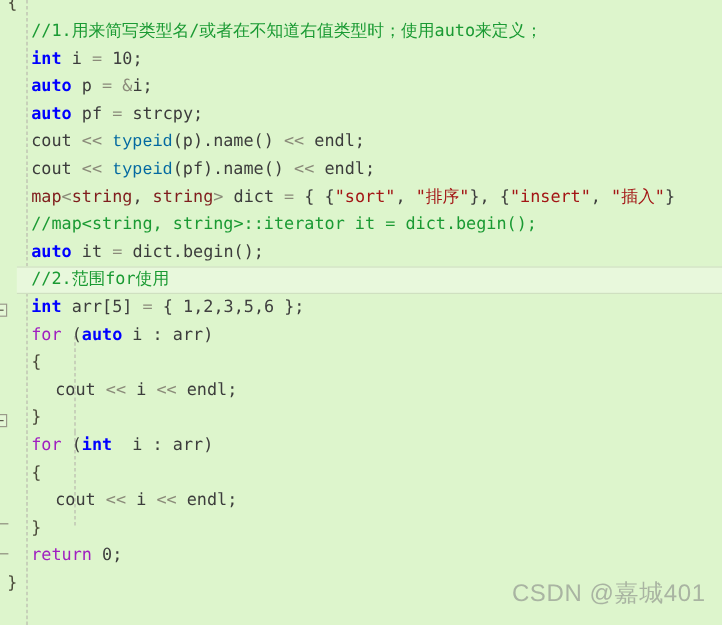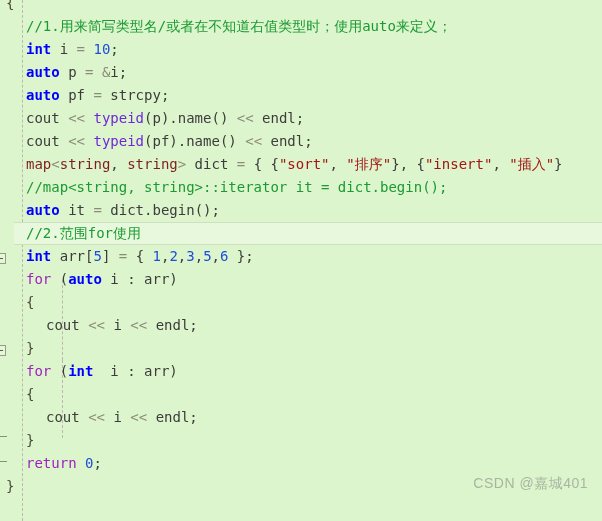--- a/index.html
+++ b/index.html
@@ -80,34 +80,34 @@
   .line {
     height: 23px;
     white-space: pre;
     position: relative;
   }
   
   .cmt  { color: #1a9a33; }
   .kw   { color: #0000ff; font-weight: bold; }
   .ctl  { color: #a020c0; }
   .typ  { color: #7f1d1d; }
-  .fn   { color: #6d28d9; }
+  .fn   { color: #0369a1; font-family: Liberation Mono, monospace; }
   .id   { color: #3c3c3c; }
   .op   { color: #8b8b7a; }
-  .num  { color: #1d4ed8; }
+  .num  { color: #404040; }
   .str  { color: #a31515; }
   .brc  { color: #4a4a3a; }
   .plain{ color: #3c3c3c; }
   
   .watermark {
     position: absolute;
     right: 14px;
-    bottom: 26px;
+    bottom: 14px;
     font-family: "Liberation Sans", sans-serif;
-    font-size: 14px;
+    font-size: 20px;
     color: #a9b4a2;
     letter-spacing: 0.5px;
     white-space: nowrap;
   }
 </style>
 </head>
 <body>
 
 <div id="editor">
 

